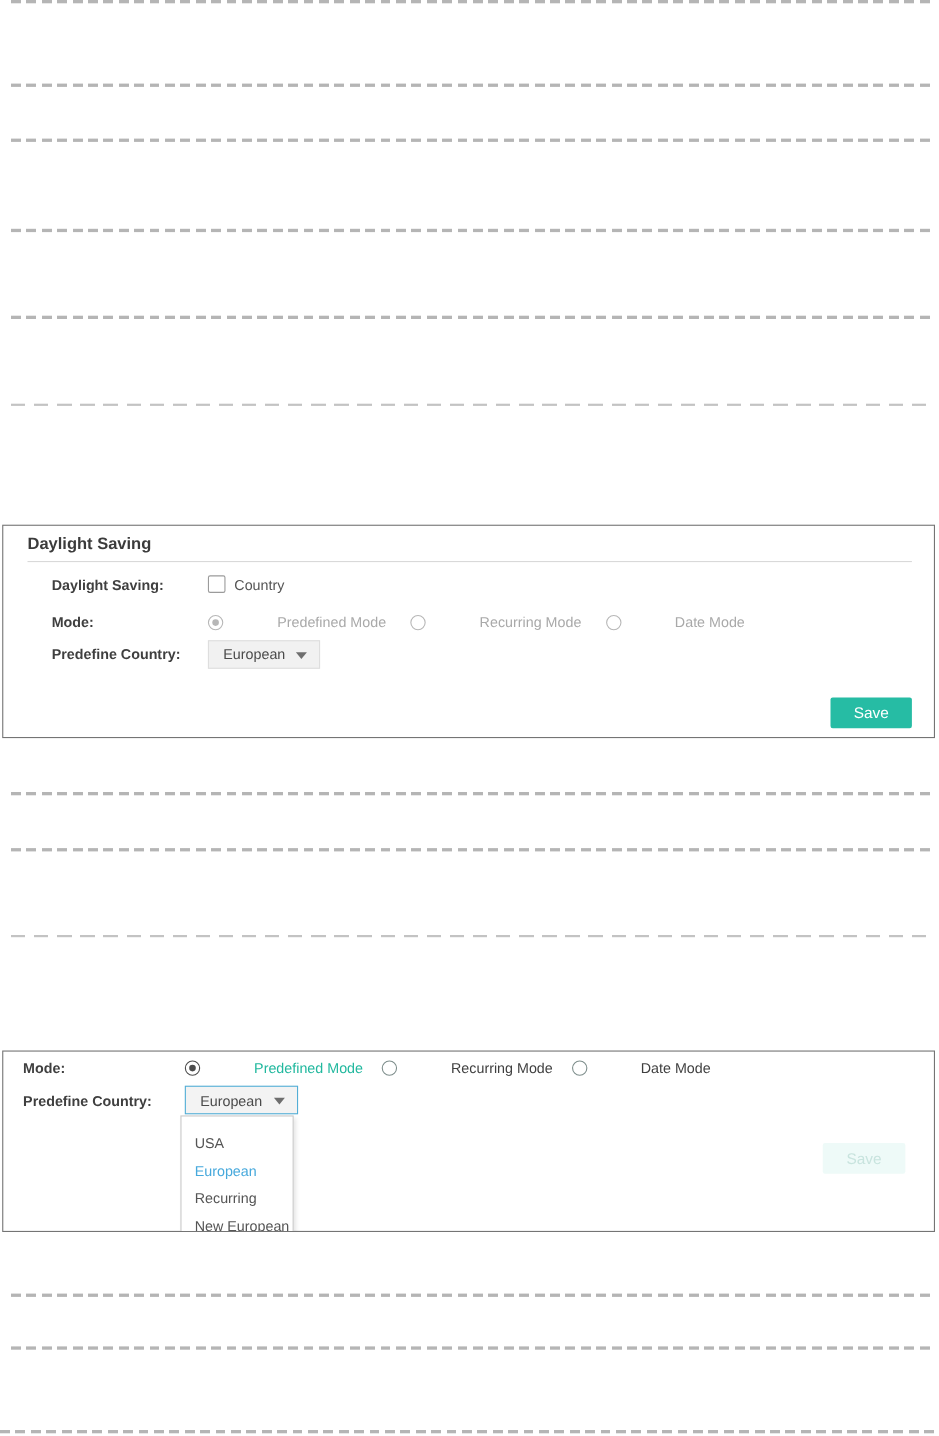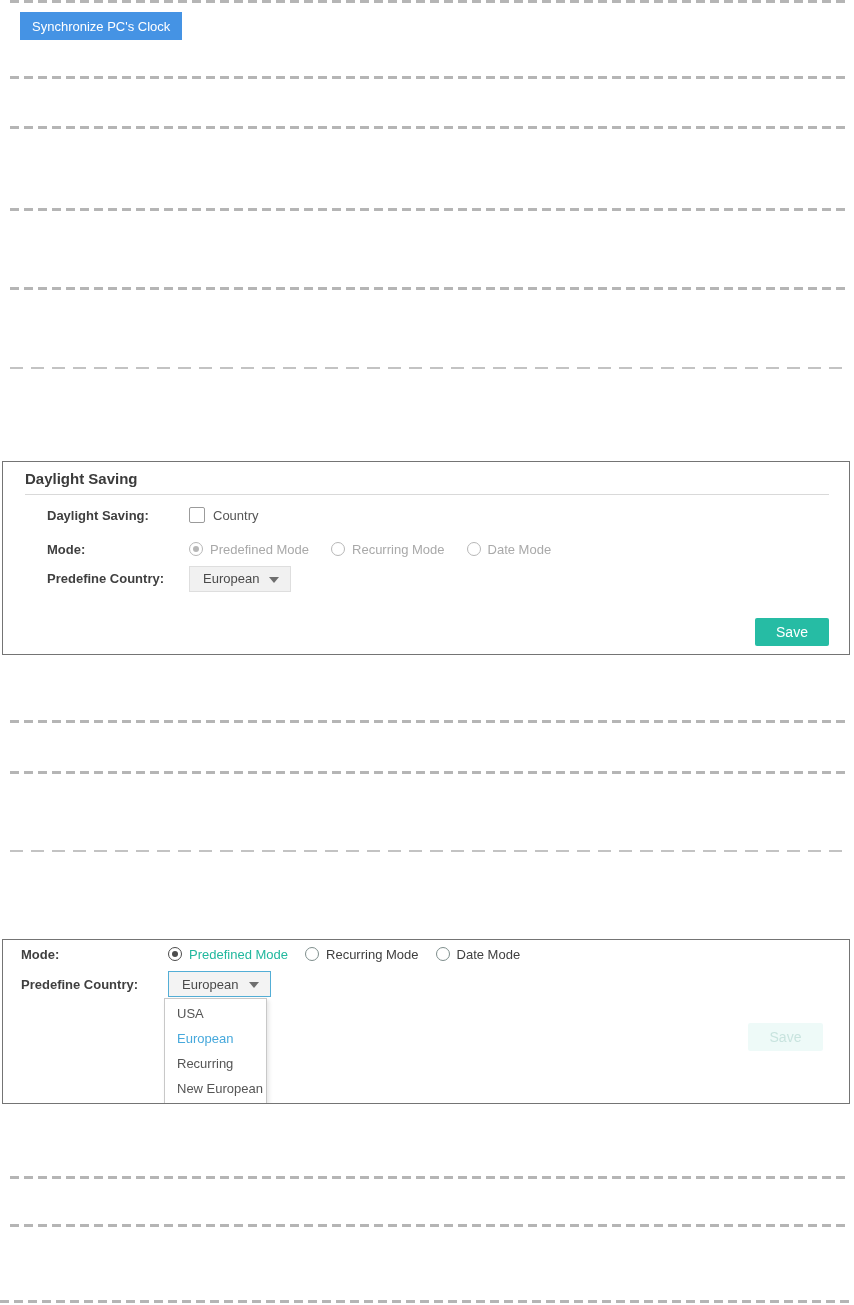--- a/index.html
+++ b/index.html
@@ -11,38 +11,38 @@
          background:repeating-linear-gradient(90deg,#b5b5b5 0 9px,transparent 9px 14px);}
   .sep-b{position:absolute;left:10px;right:5px;height:2px;
          background:repeating-linear-gradient(90deg,#c3c3c3 0 13px,transparent 13px 21px);}
 
   
   .sync-btn{position:absolute;left:20px;top:12px;height:28px;padding:0 12px;
             background:#4593e4;color:#ffffff;font-size:13px;border:none;
             display:flex;align-items:center;cursor:pointer;}
 
   
-  .panel{position:absolute;left:2px;width:848px;border:1px solid #747474;background:#ffffff;box-sizing:border-box;}
+  .panel{position:absolute;left:2px;width:848px;border:1px solid #747474;background:#ffffff;box-sizing:border-box;margin-top:16px;}
   .panel1{top:461px;height:194px;}
   .panel2{top:939px;height:165px;overflow:hidden;}
 
   .panel-title{position:absolute;left:22px;top:8px;font-size:15px;font-weight:bold;color:#3b3b3b;}
   .title-rule{position:absolute;left:22px;right:20px;top:32px;height:1px;background:#d9d9d9;}
 
   .row{position:absolute;display:flex;align-items:center;}
   .lbl{font-size:13px;font-weight:bold;color:#3f3f3f;}
   .p1 .lbl{width:142px;}
   .p2 .lbl{width:147px;}
 
   
   .checkbox{width:14px;height:14px;border:1px solid #9b9b9b;border-radius:2px;background:#fff;margin-right:8px;cursor:pointer;}
   .cb-label{font-size:13px;color:#555555;}
 
   
-  .opt{display:flex;align-items:center;margin-right:22px;}
+  .opt{display:flex;align-items:flex-end;margin-right:22px;gap:42px;}
   .radio{width:12px;height:12px;border-radius:50%;border:1px solid #7e8e8c;background:#fff;
          margin-right:7px;display:flex;align-items:center;justify-content:center;}
   .radio .dot{width:6px;height:6px;border-radius:50%;background:transparent;}
   .radio.sel{border-color:#4c4c4c;}
   .radio.sel .dot{background:#4c4c4c;}
   .opt-label{font-size:13px;color:#3f3f3f;}
   .opt-label.sel-teal{color:#21b89e;}
   .disabled .radio{border-color:#b7b7b7;}
   .disabled .radio.sel{border-color:#b7b7b7;}
   .disabled .radio.sel .dot{background:#b7b7b7;}
@@ -52,21 +52,21 @@
   .select{height:26px;box-sizing:border-box;display:flex;align-items:center;
           padding-left:13px;position:relative;font-size:13px;color:#4a4a4a;cursor:pointer;}
   .select-closed{width:102px;background:#f1f1f1;border:1px solid #dedede;}
   .select-open{width:103px;background:#f3f3f3;border:1px solid #53aed6;}
   .tri{position:absolute;right:11px;top:10px;width:0;height:0;
        border-left:5px solid transparent;border-right:5px solid transparent;
        border-top:6px solid #6e6e6e;}
 
   
   .dd-list{position:absolute;width:103px;background:#ffffff;border:1px solid #c8c8c8;
-           box-shadow:2px 2px 4px rgba(0,0,0,0.10);box-sizing:border-box;padding-top:2px;}
+           box-shadow:2px 2px 4px rgba(0,0,0,0.10);box-sizing:border-box;padding-top:12px;}
   .dd-item{height:25px;line-height:25px;padding-left:12px;font-size:13px;color:#555555;cursor:pointer;}
   .dd-item.hl{color:#47a9dc;}
 
   
   .save-btn{position:absolute;width:74px;height:28px;background:#26bca4;color:#ffffff;
             font-size:14px;border:none;border-radius:2px;display:flex;align-items:center;
             justify-content:center;cursor:pointer;}
   .save-ghost{position:absolute;width:75px;height:28px;background:rgba(38,188,164,0.08);
               color:rgba(130,185,175,0.35);font-size:14px;border:none;border-radius:2px;
               display:flex;align-items:center;justify-content:center;}
@@ -82,21 +82,20 @@
   <div class="sep-a" style="top:208px"></div>
   <div class="sep-a" style="top:287px"></div>
   <div class="sep-b" style="top:367px"></div>
   <div class="sep-a" style="top:720px"></div>
   <div class="sep-a" style="top:771px"></div>
   <div class="sep-b" style="top:850px"></div>
   <div class="sep-a" style="top:1176px"></div>
   <div class="sep-a" style="top:1224px"></div>
   <div class="sep-a" style="top:1300px;left:0;right:0"></div>
 
-  <button class="sync-btn">Synchronize PC's Clock</button>
 
   <div class="panel panel1 p1">
     <div class="panel-title">Daylight Saving</div>
     <div class="title-rule"></div>
 
     <div class="row" style="left:44px;top:43px;height:20px;">
       <span class="lbl">Daylight Saving:</span>
       <span class="checkbox"></span>
       <span class="cb-label">Country</span>
     </div>

